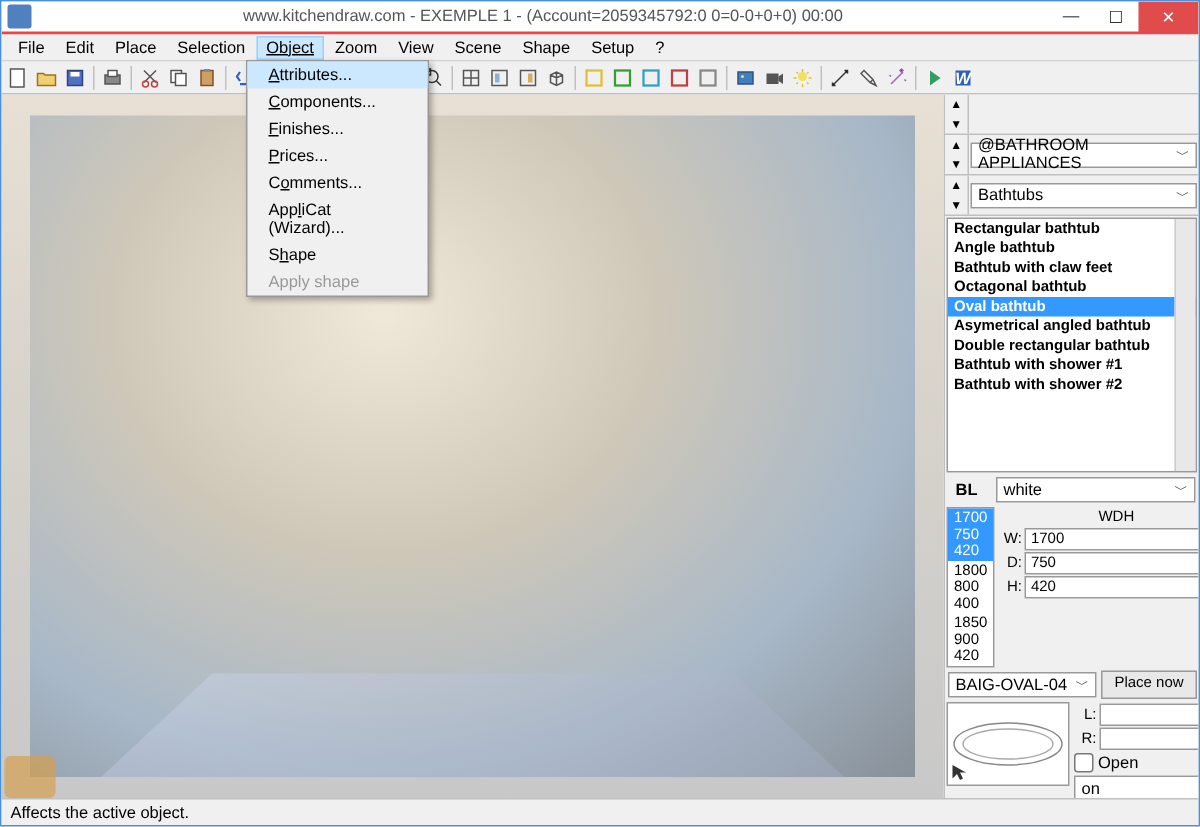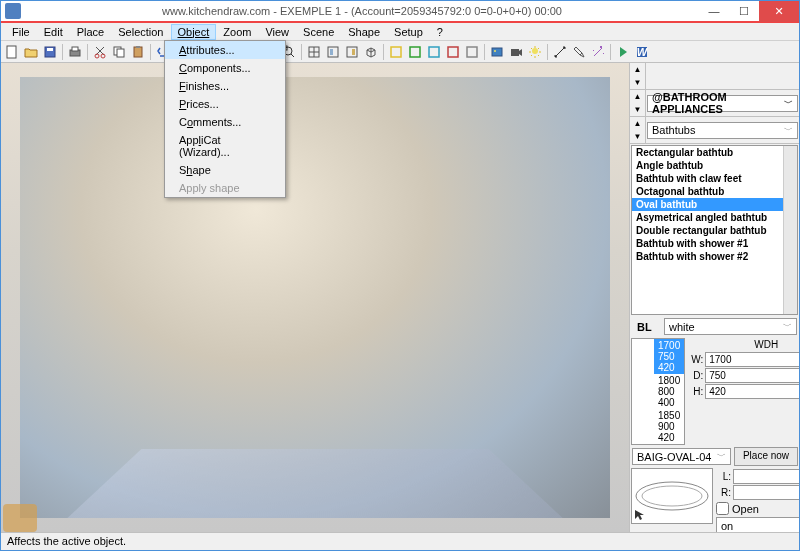--- a/index.html
+++ b/index.html
@@ -24,43 +24,43 @@
 .dd-item { padding: 3px 14px; cursor: default; }
 .dd-item.highlighted { background: #cce8ff; }
 .dd-item.disabled { color: #999; }
 .dd-item .ul { text-decoration: underline; }
 .sidebar { width: 170px; background: #f0f0f0; border-left: 1px solid #c0c0c0; display: flex; flex-direction: column; }
 .side-row { display: flex; align-items: center; border-bottom: 1px solid #c0c0c0; }
 .side-btncol { width: 16px; display: flex; flex-direction: column; border-right: 1px solid #c0c0c0; }
 .side-smbtn { height: 13px; display: flex; align-items: center; justify-content: center; font-size: 8px; }
 .articles-hdr { font-weight: bold; padding: 3px 6px; flex: 1; }
 .combo { flex: 1; background: #fff; border: 1px solid #999; padding: 2px 4px; display: flex; align-items: center; justify-content: space-between; margin: 1px; height: 17px; }
-.combo.bold { font-weight: bold; }
+.combo.bold { font-weight: normal; }
 .listbox { flex: 1; background: #fff; border: 1px solid #999; margin: 1px; overflow: hidden; position: relative; font-weight: bold; }
 .list-item { padding: 1px 4px; font-size: 10px; white-space: nowrap; }
 .list-item.selected { background: #3399ff; color: #fff; }
 .scrollbar { position: absolute; right: 0; top: 0; bottom: 0; width: 14px; background: #e8e8e8; border-left: 1px solid #ccc; }
 .bl-row { display: flex; padding: 1px; gap: 2px; align-items: center; }
 .bl-label { font-weight: bold; width: 30px; padding-left: 6px; }
 .dim-area { display: flex; }
-.dim-list { width: 90px; background: #fff; border: 1px solid #999; margin: 1px; padding-left: 22px; }
+.dim-list { width: 90px; background: #fff; border: 1px solid #999; margin: 1px; }
 .dim-row { padding: 1px 4px; font-size: 10px; }
 .dim-row.sel { background: #3399ff; color: #fff; }
 .wdh-panel { flex: 1; padding: 1px; }
 .wdh-hdr { text-align: center; font-size: 10px; padding: 1px; }
 .wdh-row { display: flex; align-items: center; gap: 2px; margin: 1px 0; }
 .wdh-lbl { width: 16px; text-align: right; font-size: 10px; }
 .wdh-inp { flex: 1; border: 1px solid #999; background: #fff; padding: 1px 3px; font-size: 10px; height: 15px; }
 .place-row { display: flex; padding: 1px; gap: 2px; }
 .place-btn { flex: 0 0 64px; border: 1px solid #999; background: #e8e8e8; text-align: center; padding: 2px; font-size: 10px; }
 .preview { height: 56px; background: #fff; border: 1px solid #999; margin: 1px; display: flex; align-items: center; justify-content: center; position: relative; }
 .bathtub-svg { width: 80px; height: 34px; }
 .lr-panel { flex: 1; padding: 1px; }
 .chk-row { display: flex; align-items: center; gap: 3px; padding: 1px; }
-.statusbar { height: 18px; background: #f0f0f0; border-top: 1px solid #c0c0c0; padding: 2px 6px; display: flex; }
+.statusbar { height: 18px; background: #f0f0f0; border-top: 1px solid #c0c0c0; padding: 2px 6px; display: flex; align-items: center; }
 .logo-badge { position: absolute; left: 2px; bottom: 0px; width: 34px; height: 28px; background: #d4a050; border-radius: 4px; opacity: 0.7; }
 svg { display: block; }
 .chev { font-size: 9px; color: #555; }
 </style>
 </head>
 <body>
 
 <div class="titlebar">
   <div class="titlebar-icon"></div>
   <div class="titlebar-text">www.kitchendraw.com - EXEMPLE 1 - (Account=2059345792:0 0=0-0+0+0) 00:00</div>

